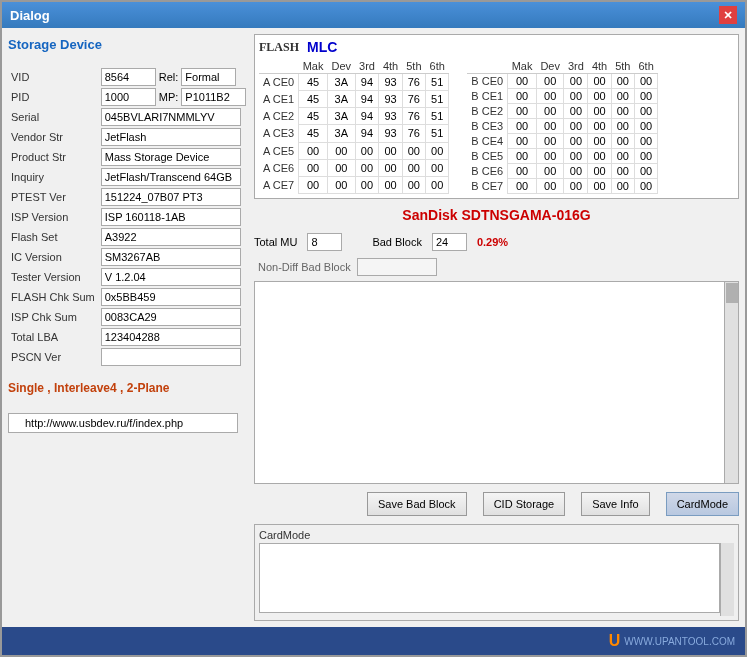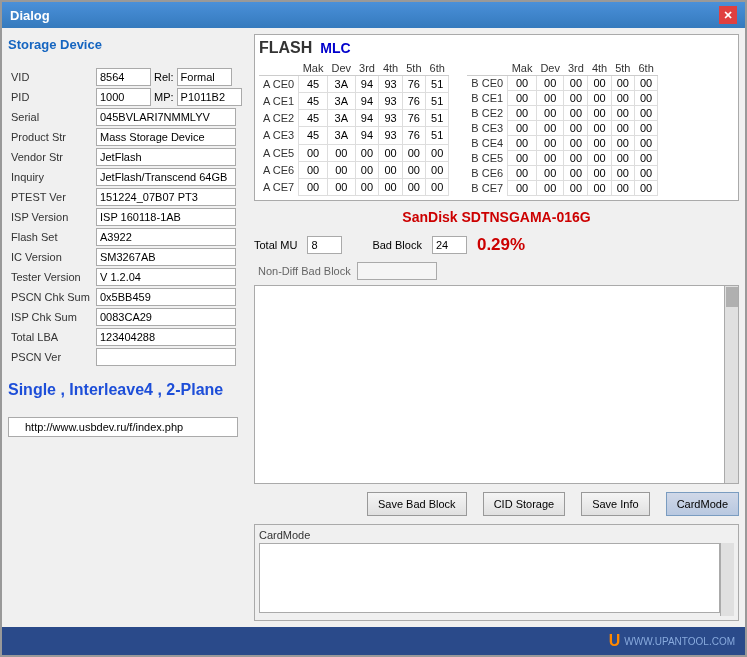--- a/index.html
+++ b/index.html
@@ -86,22 +86,22 @@
     }
     .vid-small { width: 55px !important; }
     .rel-input { width: 55px !important; }
     .storage-label {
       color: #1565c0;
       font-weight: bold;
       font-size: 13px;
       padding: 3px 0;
     }
     .interleave-label {
-      color: #1d4ed8;
-      font-size: 16px;
+      color: #c2410c;
+      font-size: 12px;
       font-weight: bold;
       padding: 2px 0;
     }
     .url-input {
       border: 1px solid #aaa;
       background: white;
       width: 230px;
       height: 20px;
       font-size: 11px;
       padding: 1px 16px;
@@ -119,23 +119,24 @@
       padding: 4px;
       flex-shrink: 0;
     }
     .flash-header {
       display: flex;
       align-items: center;
       gap: 8px;
       margin-bottom: 4px;
     }
     .flash-title {
-      font-size: 16px;
+      font-size: 12px;
       font-weight: bold;
       color: #333;
+      font-family: Liberation Serif, serif;
     }
     .mlc-badge {
       color: #0000cc;
       font-weight: bold;
       font-size: 14px;
     }
     .flash-tables {
       display: flex;
       gap: 8px;
     }
@@ -180,21 +181,21 @@
       width: 35px;
       border: 1px solid #aaa;
       background: white;
       padding: 1px 3px;
       font-size: 11px;
       height: 18px;
     }
     .bad-block-pct {
       color: #cc0000;
       font-weight: bold;
-      font-size: 17px;
+      font-size: 11px;
     }
     .non-diff-row {
       display: flex;
       align-items: center;
       gap: 6px;
       padding: 1px 4px;
     }
     .non-diff-label { font-size: 11px; color: #666; }
     .non-diff-input {
       width: 80px;
@@ -327,28 +328,28 @@
             <input type="text" class="vid-small" style="width: 50px;" value="1000">
             <span>MP:</span>
             <input type="text" style="width: 65px;" value="P1011B2">
           </td>
         </tr>
         <tr>
           <td class="label">Serial</td>
           <td><input type="text" class="val-input" style="width: 140px;" value="045BVLARI7NMMLYV"></td>
         </tr>
         <tr>
+          <td class="label">Vendor Str</td>
+          <td><input type="text" class="val-input" style="width: 140px;" value="JetFlash"></td>
+        </tr>
+        <tr>
           <td class="label">Product Str</td>
           <td><input type="text" class="val-input" style="width: 140px;" value="Mass Storage Device"></td>
         </tr>
         <tr>
-          <td class="label">Vendor Str</td>
-          <td><input type="text" class="val-input" style="width: 140px;" value="JetFlash"></td>
-        </tr>
-        <tr>
           <td class="label">Inquiry</td>
           <td><input type="text" class="val-input" style="width: 140px;" value="JetFlash/Transcend 64GB"></td>
         </tr>
         <tr>
           <td class="label">PTEST Ver</td>
           <td><input type="text" class="val-input" style="width: 140px;" value="151224_07B07 PT3"></td>
         </tr>
         <tr>
           <td class="label">ISP Version</td>
           <td><input type="text" class="val-input" style="width: 140px;" value="ISP 160118-1AB"></td>
@@ -359,21 +360,21 @@
         </tr>
         <tr>
           <td class="label">IC Version</td>
           <td><input type="text" class="val-input" style="width: 140px;" value="SM3267AB"></td>
         </tr>
         <tr>
           <td class="label">Tester Version</td>
           <td><input type="text" class="val-input" style="width: 140px;" value="V 1.2.04"></td>
         </tr>
         <tr>
-          <td class="label">PSCN Chk Sum</td>
+          <td class="label">FLASH Chk Sum</td>
           <td><input type="text" class="val-input" style="width: 140px;" value="0x5BB459"></td>
         </tr>
         <tr>
           <td class="label">ISP Chk Sum</td>
           <td><input type="text" class="val-input" style="width: 140px;" value="0083CA29"></td>
         </tr>
         <tr>
           <td class="label">Total LBA</td>
           <td><input type="text" class="val-input" style="width: 140px;" value="123404288"></td>
         </tr>

